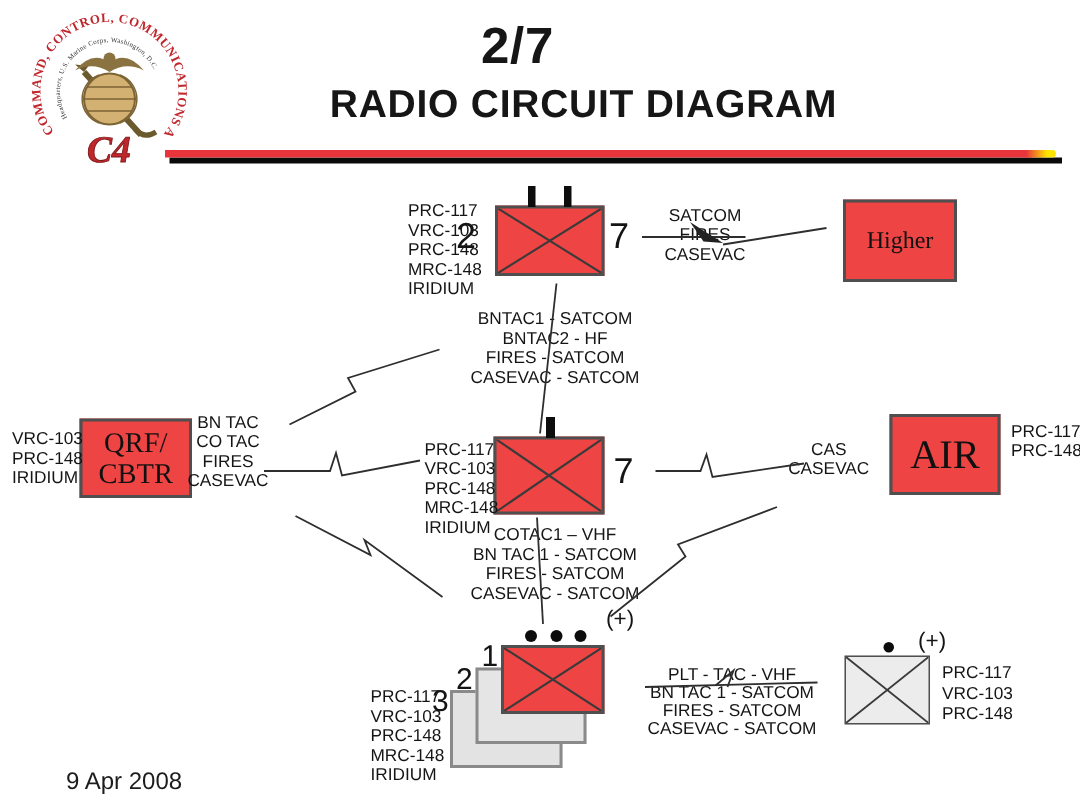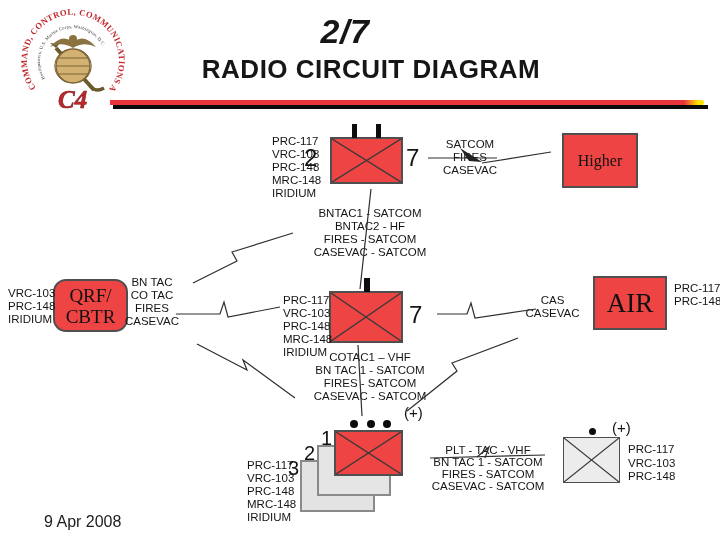--- a/index.html
+++ b/index.html
@@ -6,24 +6,23 @@
   body{
     width:720px;height:540px;position:relative;background:#ffffff;overflow:hidden;
     font-family:"Liberation Serif",serif;color:#1a1a1a;
   }
   .abs{position:absolute;}
   
   .title{
     position:absolute;left:130px;top:12px;width:430px;text-align:center;
     font-family:"Liberation Sans",sans-serif;font-weight:bold;font-size:34px;color:#161616;
     letter-spacing:.5px;
-    font-style:italic;
   }
   .subtitle{
-    position:absolute;left:140px;top:54px;width:462px;text-align:center;
+    position:absolute;left:158px;top:54px;width:462px;text-align:center;
     font-family:"Liberation Sans",sans-serif;font-weight:bold;font-size:26px;color:#161616;
     letter-spacing:.5px;
   }
   .rule-black{position:absolute;left:113px;top:105px;width:595px;height:4px;background:#0a0a0a;}
   .rule-red{position:absolute;left:110px;top:100px;width:578px;height:5px;background:#e8353b;}
   .rule-yellow{position:absolute;left:684px;top:100px;width:20px;height:5px;
     background:linear-gradient(90deg,#e8353b,#ffe400 70%);border-radius:0 3px 3px 0;}
   
   .box{position:absolute;background:#ef4444;border:2px solid #4f4f4f;box-sizing:border-box;}
   .box svg{position:absolute;left:0;top:0;width:100%;height:100%;display:block;}
@@ -104,21 +103,21 @@
   <div>BNTAC1 - SATCOM</div>
   <div>BNTAC2 - HF</div>
   <div>FIRES - SATCOM</div>
   <div>CASEVAC - SATCOM</div>
 </div>
 
 <div class="box" style="left:562px;top:133px;width:76px;height:55px;">
   <div class="boxlabel" style="font-size:16px;">Higher</div>
 </div>
 
-<div class="box" style="left:53px;top:279px;width:75px;height:53px;border-radius:13px;">
+<div class="box" style="left:53px;top:279px;width:75px;height:53px;">
   <div class="boxlabel" style="font-size:19px;line-height:21px;">
     <div>
       <div>QRF/</div>
       <div>CBTR</div>
     </div>
   </div>
 </div>
 <div class="lbl" style="left:8px;top:287px;">
   <div>VRC-103</div>
   <div>PRC-148</div>

